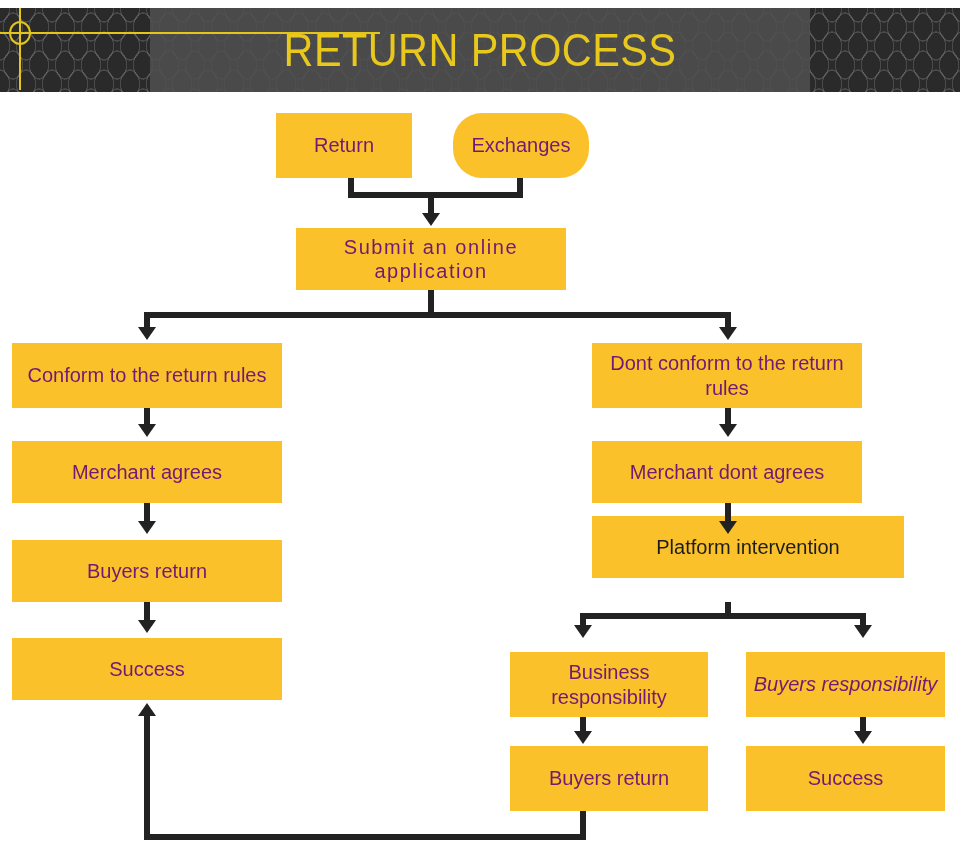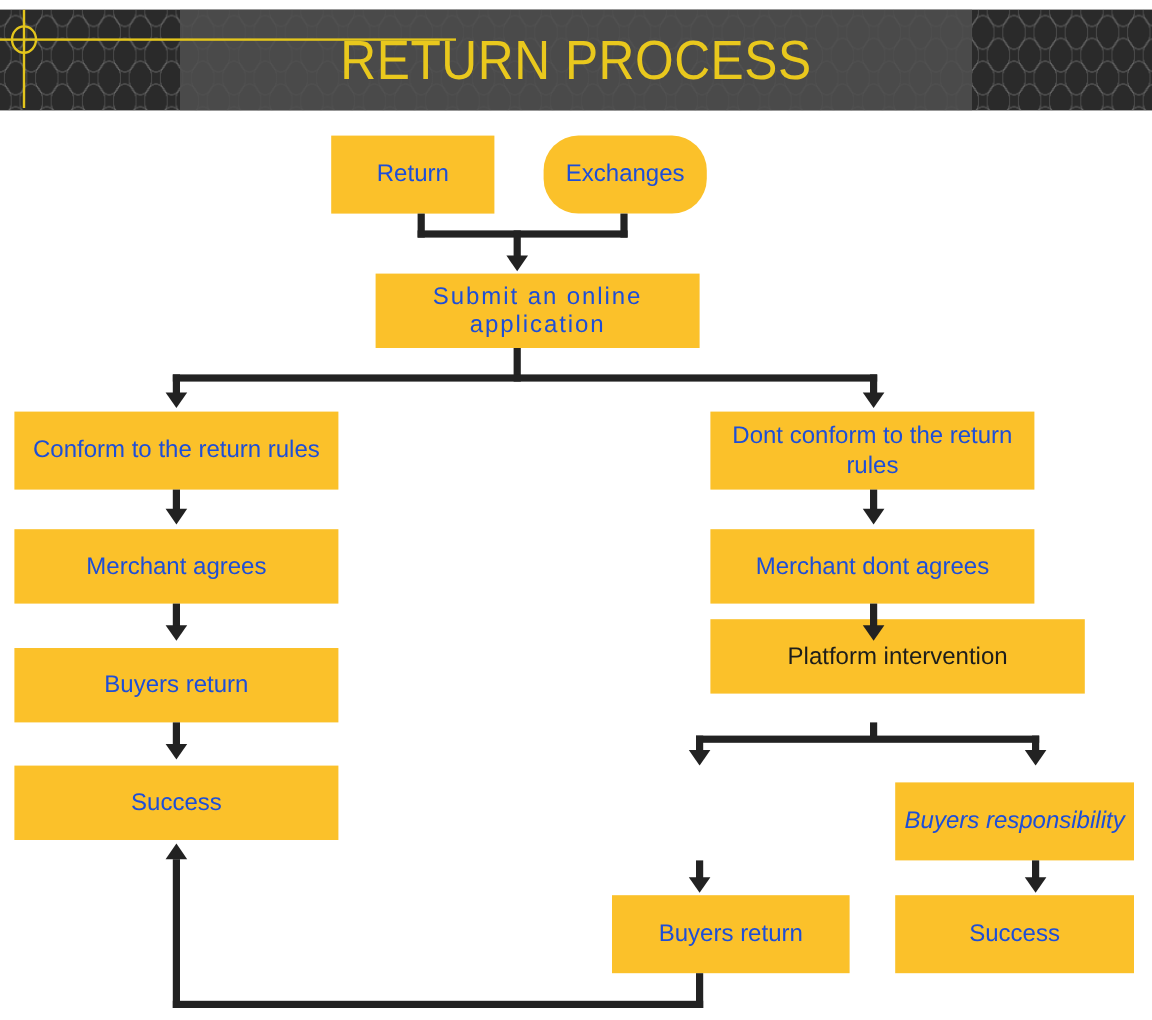--- a/index.html
+++ b/index.html
@@ -88,21 +88,21 @@
     border: 2px solid #e3c51c;
     border-radius: 50%;
     box-sizing: border-box;
     background: transparent;
   }
 
   
   .node {
     position: absolute;
     background: #fbc12a;
-    color: #1d4ed8;
+    color: #701a75;
     display: flex;
     align-items: center;
     justify-content: center;
     text-align: center;
     font-size: 20px;
     line-height: 1.22;
     box-sizing: border-box;
     padding: 2px 6px;
   }
   .node.dark-text { color: #1d1d1b; }
@@ -140,36 +140,37 @@
     <div class="header-title">RETURN PROCESS</div>
     <div class="deco-hline"></div>
     <div class="deco-vline"></div>
     <div class="deco-circle"></div>
   </div>
 
   <div class="node" style="left:276px; top:113px; width:136px; height:65px;">Return</div>
 
   <div class="node" style="left:453px; top:113px; width:136px; height:65px;border-radius:29px;">Exchanges</div>
 
-  <div class="node spaced" style="left:296px; top:228px; width:270px; height:62px;margin-left:17px;">Submit an online application</div>
+  <div class="node spaced" style="left:296px; top:228px; width:270px; height:62px;">Submit an online application</div>
 
   <div class="node" style="left:12px; top:441px; width:270px; height:62px;">Merchant agrees</div>
 
   <div class="node" style="left:12px; top:343px; width:270px; height:65px;">Conform to the return rules</div>
 
   <div class="node" style="left:12px; top:540px; width:270px; height:62px;">Buyers return</div>
 
   <div class="node" style="left:12px; top:638px; width:270px; height:62px;">Success</div>
 
   <div class="node" style="left:592px; top:343px; width:270px; height:65px;">Dont conform to the return rules</div>
 
   <div class="node" style="left:592px; top:441px; width:270px; height:62px;">Merchant dont agrees</div>
 
   <div class="node dark-text" style="left:592px; top:516px; width:312px; height:62px;">Platform intervention</div>
 
+  <div class="node" style="left:510px; top:652px; width:198px; height:65px;">Business responsibility</div>
 
   <div class="node" style="left:746px; top:652px; width:199px; height:65px;font-style:italic;">Buyers responsibility</div>
 
   <div class="node" style="left:510px; top:746px; width:198px; height:65px;">Buyers return</div>
 
   <div class="node" style="left:746px; top:746px; width:199px; height:65px;">Success</div>
 
   <div class="conn" style="left:348px; top:178px; width:6px; height:20px;"></div>
   <div class="conn" style="left:517px; top:178px; width:6px; height:20px;"></div>
   <div class="conn" style="left:348px; top:192px; width:175px; height:6px;"></div>

